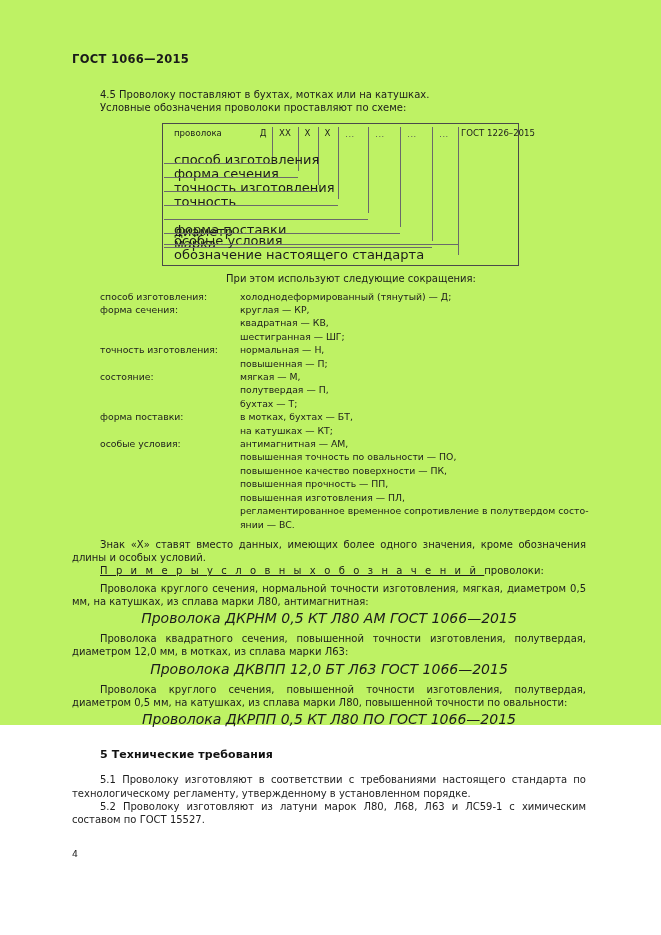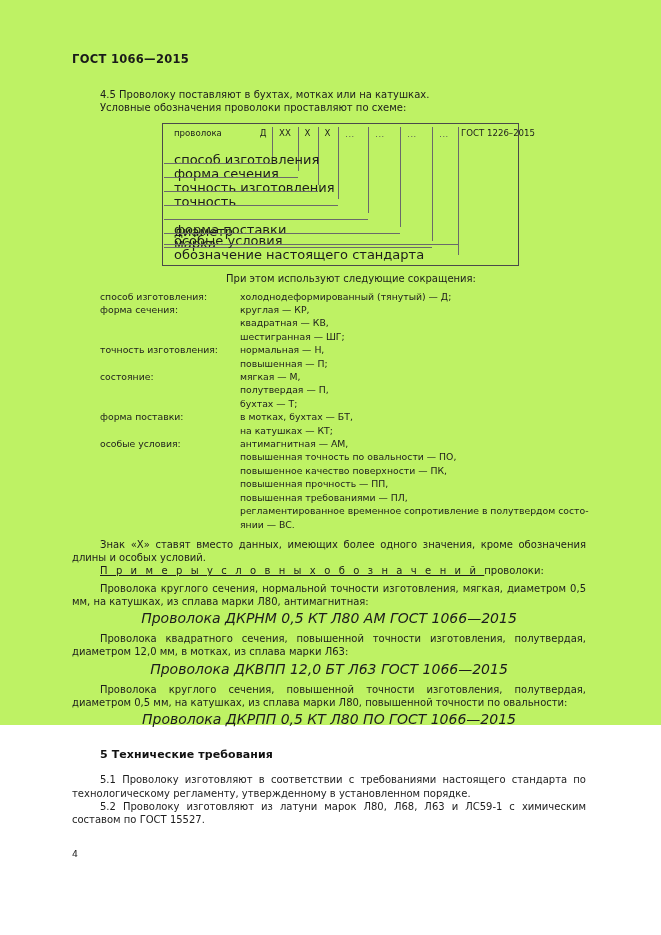--- a/index.html
+++ b/index.html
@@ -298,21 +298,21 @@
         </div>
       </div>
 
       <div class="defrow">
         <div class="defterm">особые условия:</div>
         <div class="defvals">
           <div>антимагнитная — АМ,</div>
           <div>повышенная точность по овальности — ПО,</div>
           <div>повышенное качество поверхности — ПК,</div>
           <div>повышенная прочность — ПП,</div>
-          <div>повышенная требованиями — ПЛ,</div>
+          <div>повышенная изготовления — ПЛ,</div>
           <div>регламентированное временное сопротивление в полутвердом состо-</div>
           <div>янии — ВС.</div>
         </div>
       </div>
 
     </div>
 
     <div class="block-gap"></div>
 
     <p class="indent">Знак «Х» ставят вместо данных, имеющих более одного значения, кроме обозначения длины и особых условий.</p>

